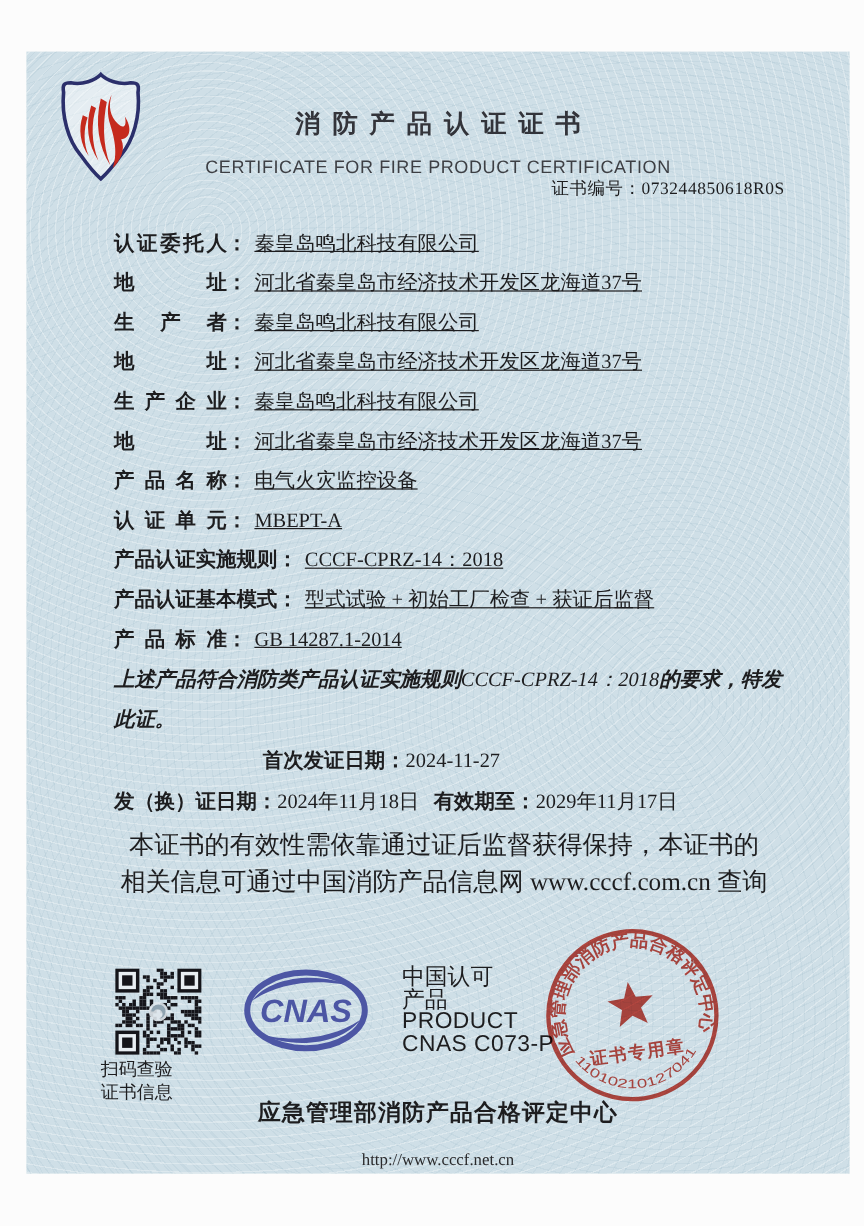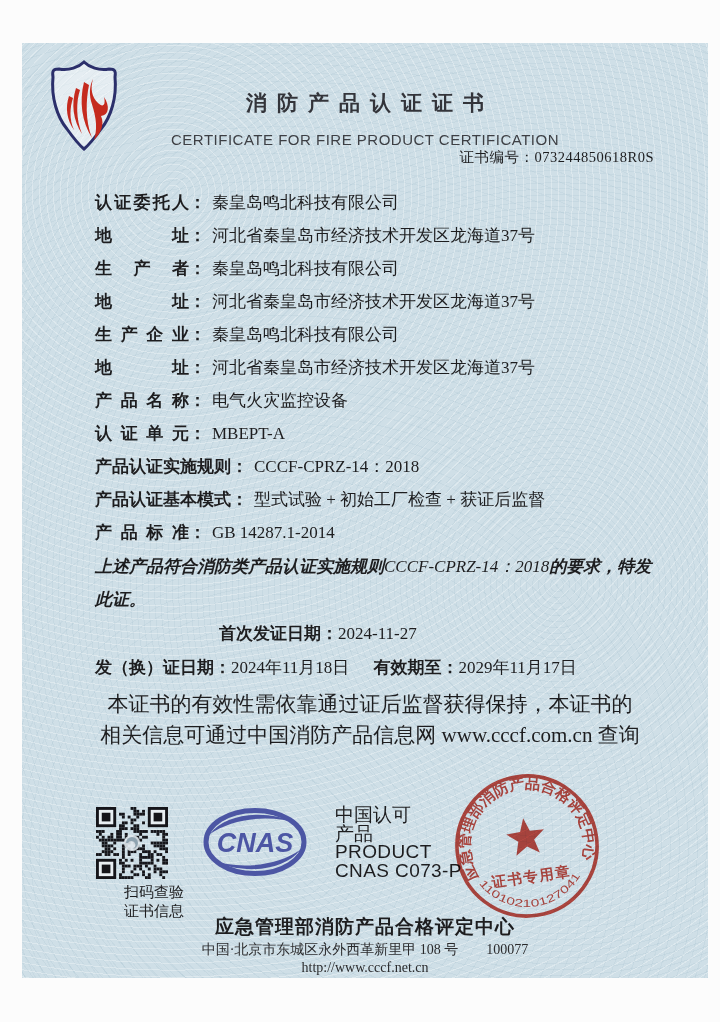--- a/index.html
+++ b/index.html
@@ -41,35 +41,35 @@
   .row{height:33px;line-height:33px;white-space:nowrap;}
   .row:nth-child(12){margin-top:6px;}
   .lbl{
     display:inline-block;width:94px;vertical-align:top;
     font-family:"Liberation Sans","DejaVu Sans",sans-serif;font-weight:700;
     text-align:justify;text-align-last:justify;
   }
   .lbl.long,.lbl.auto{width:auto;text-align-last:auto;}
   .row.indent{padding-left:53px;}
   .colon{font-family:"Liberation Sans","DejaVu Sans",sans-serif;font-weight:700;}
-  .val{padding-left:6px;}
+  .val{padding-left:6px;text-decoration:underline;}
 
   .statement{margin-top:1px;line-height:33px;
     font-family:"Liberation Sans","DejaVu Sans",sans-serif;font-weight:700;font-style:italic;}
   .statement .code{font-family:"Liberation Serif","DejaVu Serif",serif;font-weight:400;}
 
   .first-line{padding-left:124px;height:33px;line-height:33px;margin-top:1px;white-space:nowrap;}
   .issue-line{height:35px;line-height:35px;white-space:nowrap;}
   .dlabel{font-family:"Liberation Sans","DejaVu Sans",sans-serif;font-weight:700;}
-  .gap{margin-left:24px;}
+  .gap{margin-left:12px;}
   .notice{margin-top:4px;text-align:center;line-height:31px;font-size:21px;margin-left:-20px;}
 
   
   .qr{position:absolute;left:74px;top:764px;width:72px;height:72px;}
-  .qr-caption{position:absolute;left:62px;top:840px;width:100px;text-align:right;
+  .qr-caption{position:absolute;left:62px;top:840px;width:100px;text-align:left;
     font-size:15px;line-height:19px;}
   .cnas{position:absolute;left:181px;top:764px;width:104px;height:70px;}
   .cnas-text{position:absolute;left:313px;top:763px;font-size:19px;line-height:18.5px;}
   .cnas-text div:nth-child(n+3){font-family:"Liberation Sans","DejaVu Sans",sans-serif;letter-spacing:.4px;}
   .seal-behind{position:absolute;left:455px;top:810px;font-size:16px;letter-spacing:3px;z-index:1;white-space:nowrap;}
   .seal{position:absolute;left:425px;top:723px;width:160px;height:160px;z-index:2;opacity:.9;mix-blend-mode:multiply;}
 
   .footer-org{position:absolute;left:0;right:0;top:871px;text-align:center;
     font-family:"Liberation Sans","DejaVu Sans",sans-serif;font-size:19px;font-weight:700;letter-spacing:1px;}
   .footer-addr{position:absolute;left:0;right:0;top:898px;text-align:center;font-size:14px;color:#2a2a2c;}
@@ -368,15 +368,14 @@
       </text>
       <polygon points="80,52 84.9,65.2 99,65.8 88,74.6 91.8,88.2 80,80.4 68.2,88.2 72,74.6 61,65.8 75.1,65.2" fill="#c7382e"></polygon>
       <text x="80" y="116" text-anchor="middle" font-size="14.5" font-weight="700" fill="#c7382e" font-family="Liberation Sans, DejaVu Sans, sans-serif" letter-spacing="1.5">证书专用章</text>
       <text font-size="10.5" fill="#c7382e" font-family="Liberation Sans, DejaVu Sans, sans-serif">
         <textPath href="#numArc" textLength="120" lengthAdjust="spacingAndGlyphs">11010210127041</textPath>
       </text>
     </g>
   </svg>
 
   <div class="footer-org">应急管理部消防产品合格评定中心</div>
-  <div class="footer-addr">中国·北京市东城区永外西革新里甲 108 号　　100077</div>
   <div class="footer-url">http://www.cccf.net.cn</div>
 </div>
 
 </body></html>

